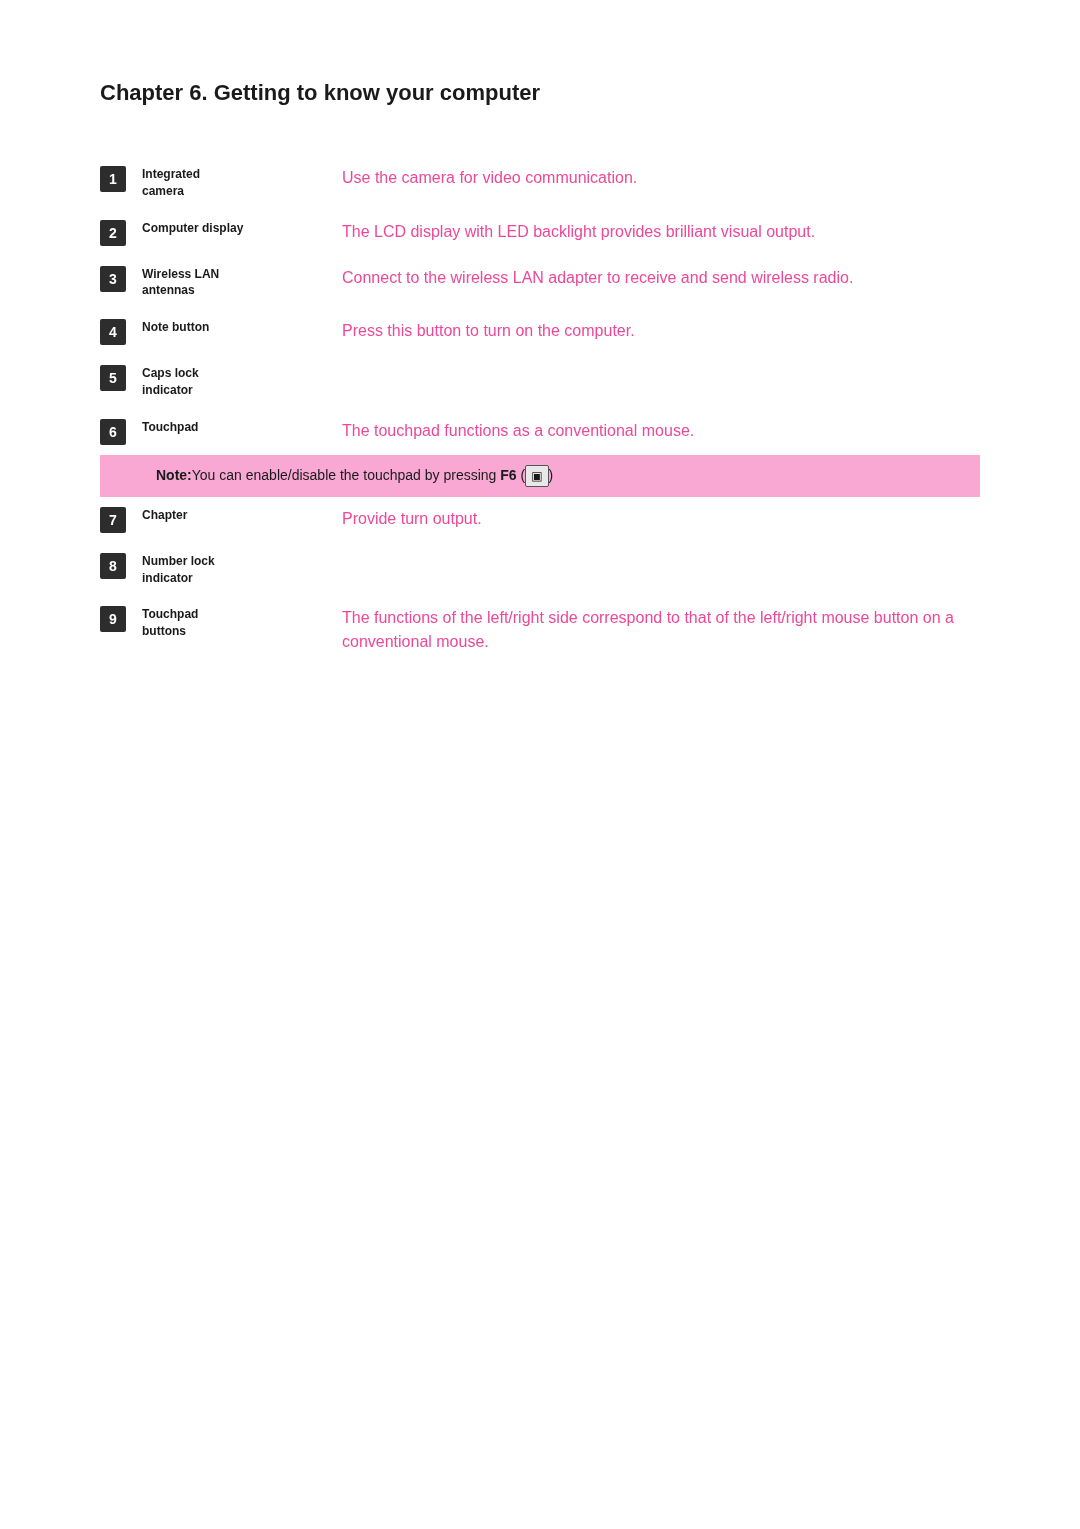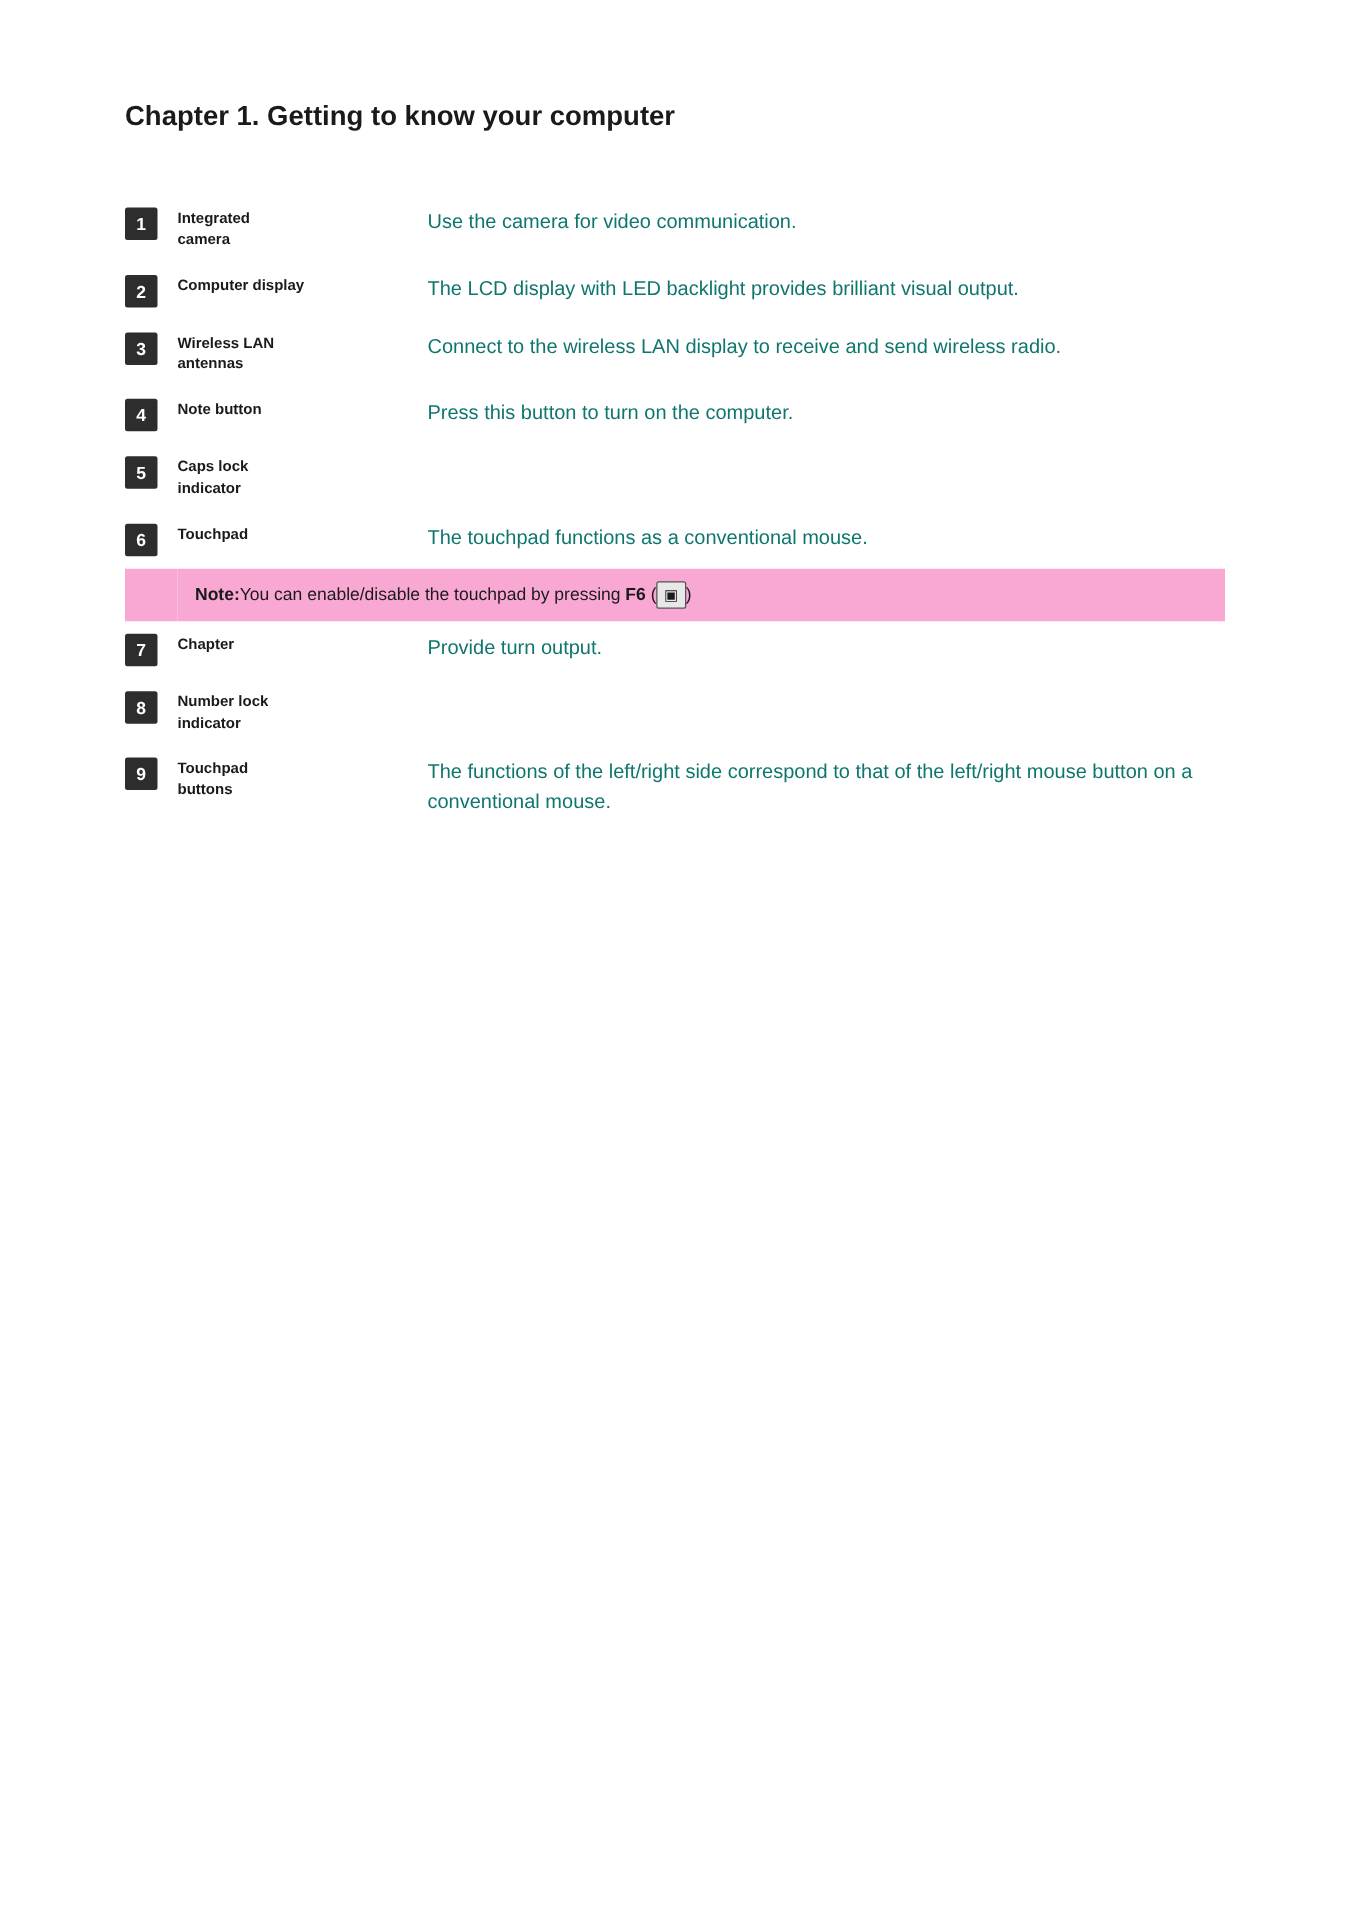--- a/index.html
+++ b/index.html
@@ -65,21 +65,21 @@
       padding-right: 20px;
       padding-top: 10px;
       line-height: 1.4;
     }
 
     .desc-cell {
       font-size: 16px;
       font-family: Arial, Helvetica, sans-serif;
       line-height: 1.5;
       padding-top: 10px;
-      color: #0f766e;
+      color: #ec4899;
     }
 
     .note-row td {
       background-color: #f9a8d4;
       padding: 10px 14px;
       font-size: 14px;
       font-family: Arial, Helvetica, sans-serif;
       line-height: 1.5;
     }
 
@@ -104,21 +104,21 @@
 
     .page-wrapper {
       position: relative;
       min-height: 1529px;
     }
   </style>
 </head>
 <body>
 
 <div class="page-wrapper">
-  <div class="chapter-title">Chapter 1. Getting to know your computer</div>
+  <div class="chapter-title">Chapter 6. Getting to know your computer</div>
 
   <table class="items-table">
     <tbody>
 
       <tr>
         <td class="badge-cell">
           <span class="badge">1</span>
         </td>
         <td class="term-cell">Integrated<br>camera</td>
         <td class="desc-cell">Use the camera for video communication.</td>
@@ -130,21 +130,21 @@
         </td>
         <td class="term-cell">Computer display</td>
         <td class="desc-cell">The LCD display with LED backlight provides brilliant visual output.</td>
       </tr>
 
       <tr>
         <td class="badge-cell">
           <span class="badge">3</span>
         </td>
         <td class="term-cell">Wireless LAN<br>antennas</td>
-        <td class="desc-cell">Connect to the wireless LAN display to receive and send wireless radio.</td>
+        <td class="desc-cell">Connect to the wireless LAN adapter to receive and send wireless radio.</td>
       </tr>
 
       <tr>
         <td class="badge-cell">
           <span class="badge">4</span>
         </td>
         <td class="term-cell">Note button</td>
         <td class="desc-cell">Press this button to turn on the computer.</td>
       </tr>
 

